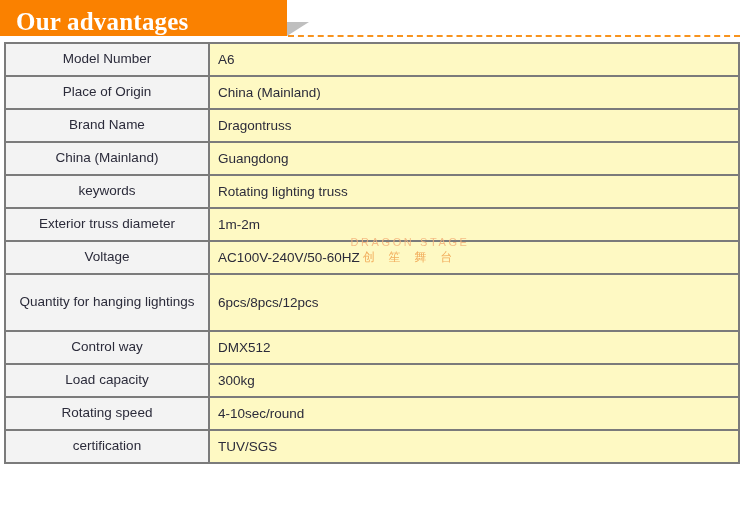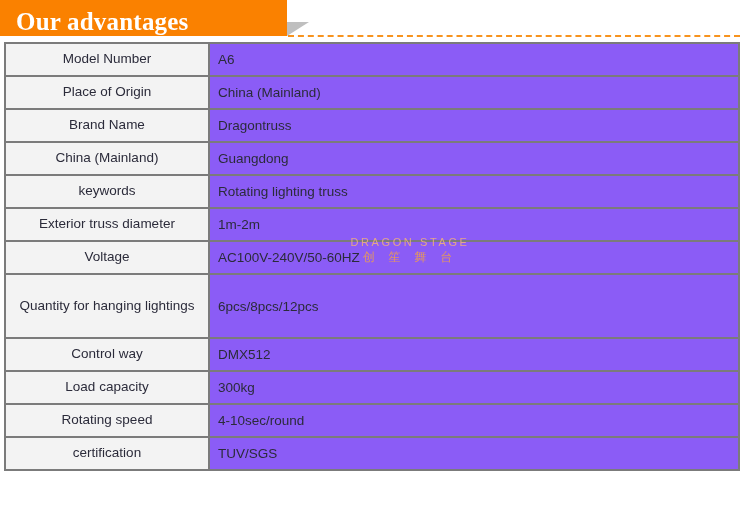--- a/index.html
+++ b/index.html
@@ -78,29 +78,29 @@
     vertical-align: middle;
   }
   td.spec-label {
     width: 186px;
     background: #f3f3f3;
     text-align: center;
     line-height: 1.25;
     padding: 4px 6px;
   }
   td.spec-value {
-    background: #8b5cf6;
+    background: #fef9c3;
     text-align: left;
     padding-left: 9px;
   }
   tr.spec-row {
     height: 33px;
   }
   tr.spec-row.tall {
-    height: 64px;
+    height: 57px;
   }
 
   
   #watermark {
     position: absolute;
     left: 330px;
     top: 236px;
     width: 160px;
     text-align: center;
     pointer-events: none;

